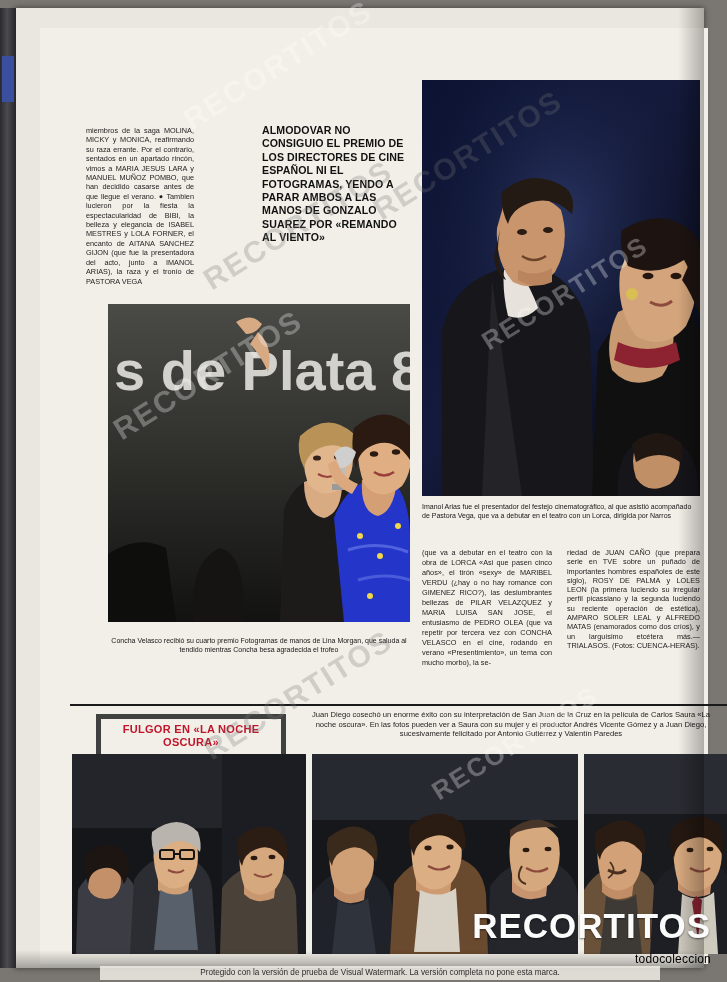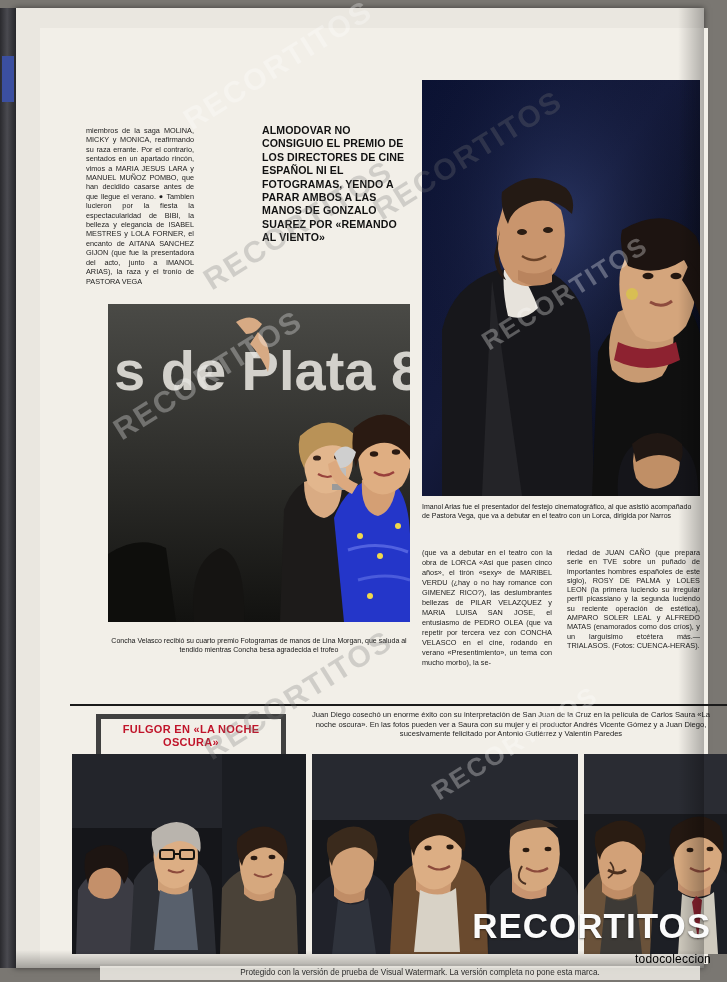--- a/index.html
+++ b/index.html
@@ -62,21 +62,21 @@
   .ph-c{position:absolute;left:544px;top:726px;width:146px;height:200px;overflow:hidden;background:#1a1a1a;}
 
   
   .wm{position:absolute;color:rgba(255,255,255,.30);font-weight:bold;letter-spacing:2px;
       transform:rotate(-32deg);pointer-events:none;font-size:30px;font-family:"Liberation Sans",sans-serif;}
   .wm2{color:rgba(120,120,120,.28);}
   .brandbig{position:absolute;right:16px;bottom:36px;font-size:35px;font-weight:bold;
             color:#fbfbfb;letter-spacing:1px;text-shadow:0 1px 2px rgba(0,0,0,.5);}
   .tcbrand{position:absolute;right:16px;bottom:16px;font-size:12px;color:#000000;letter-spacing:.2px;}
   .footbar{position:absolute;left:100px;bottom:2px;width:560px;height:14px;background:rgba(236,233,226,.88);
-           font-size:8.2px;color:#2a2a2a;text-align:center;line-height:14px;padding-left:40px;}
+           font-size:8.2px;color:#2a2a2a;text-align:center;line-height:14px;}
   .face{border-radius:48% 48% 45% 45%;}
 </style>
 </head>
 <body>
 
 <div class="page">
 
   <div class="sheet">
     <div class="paper">
 

